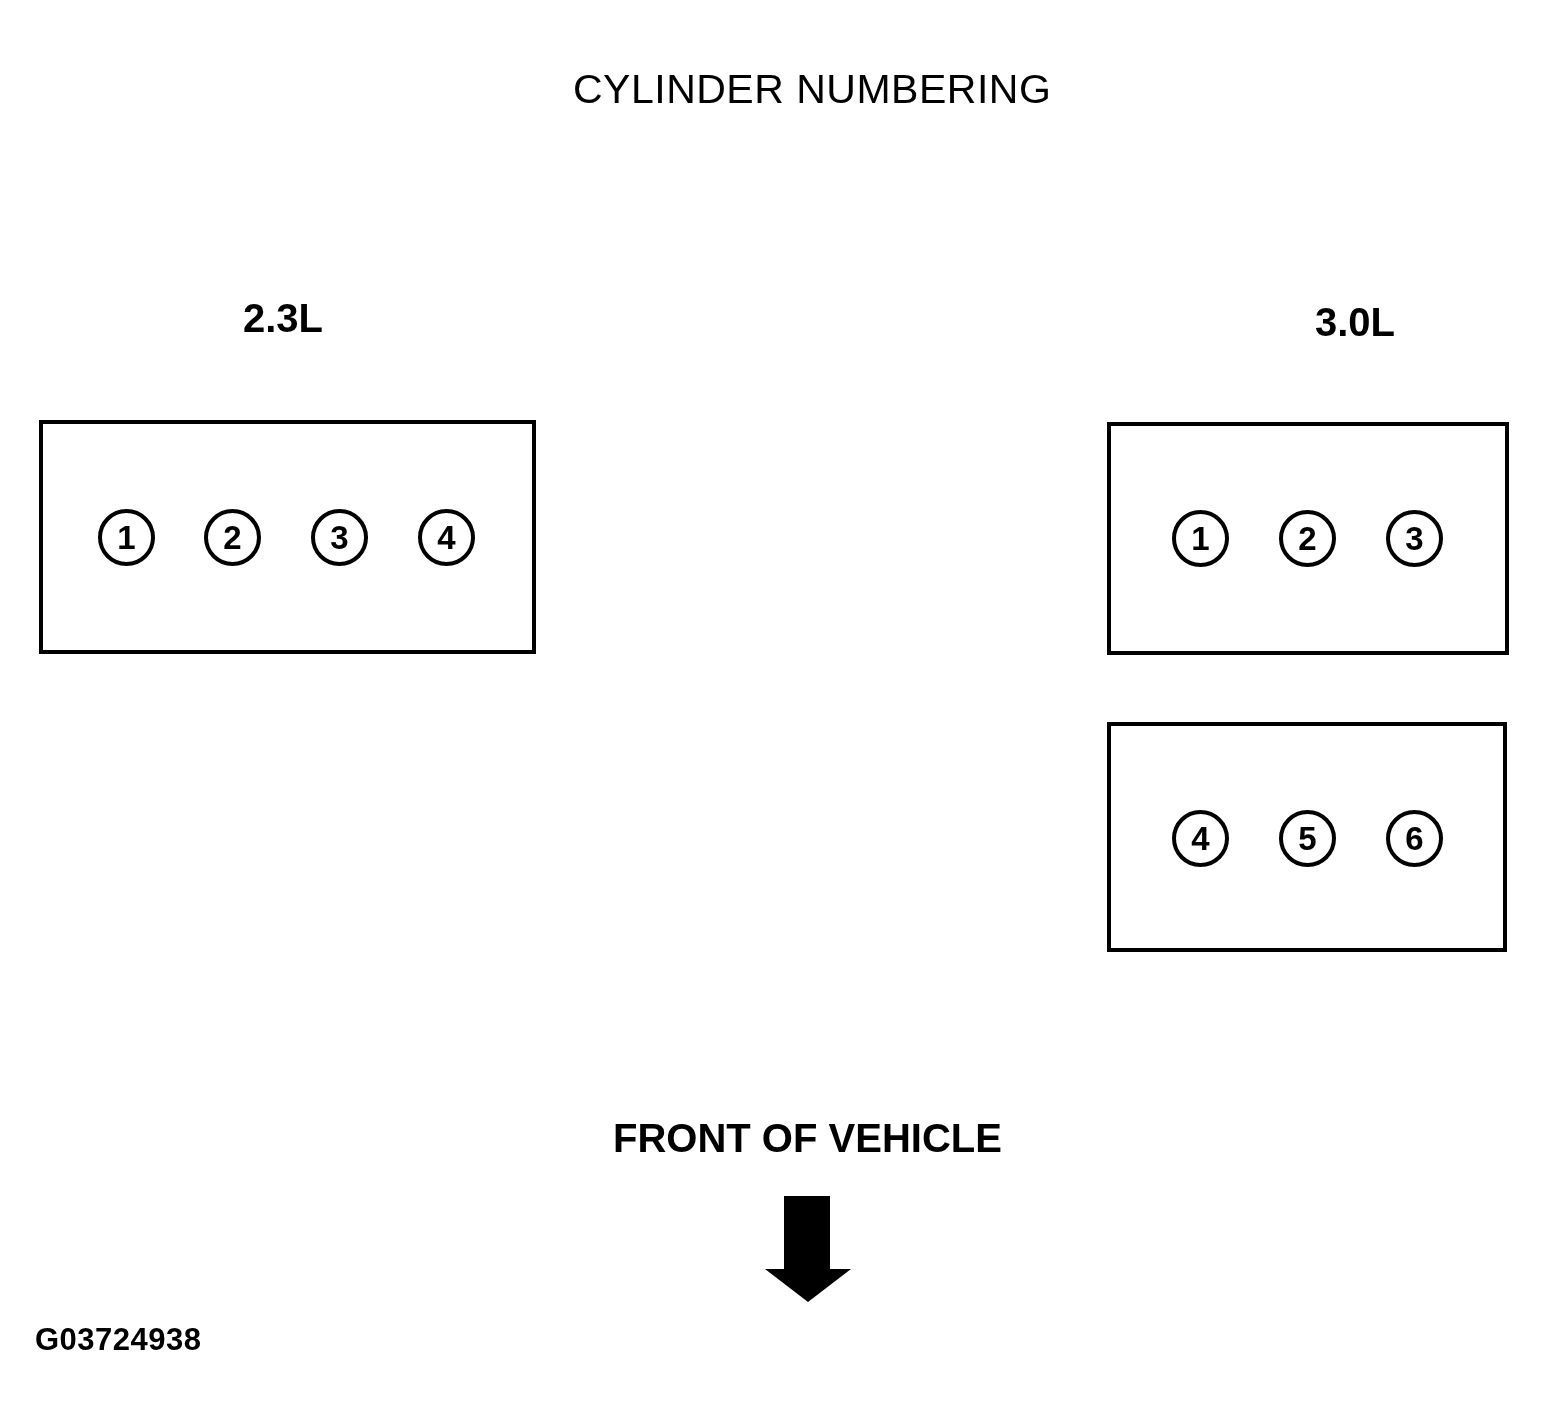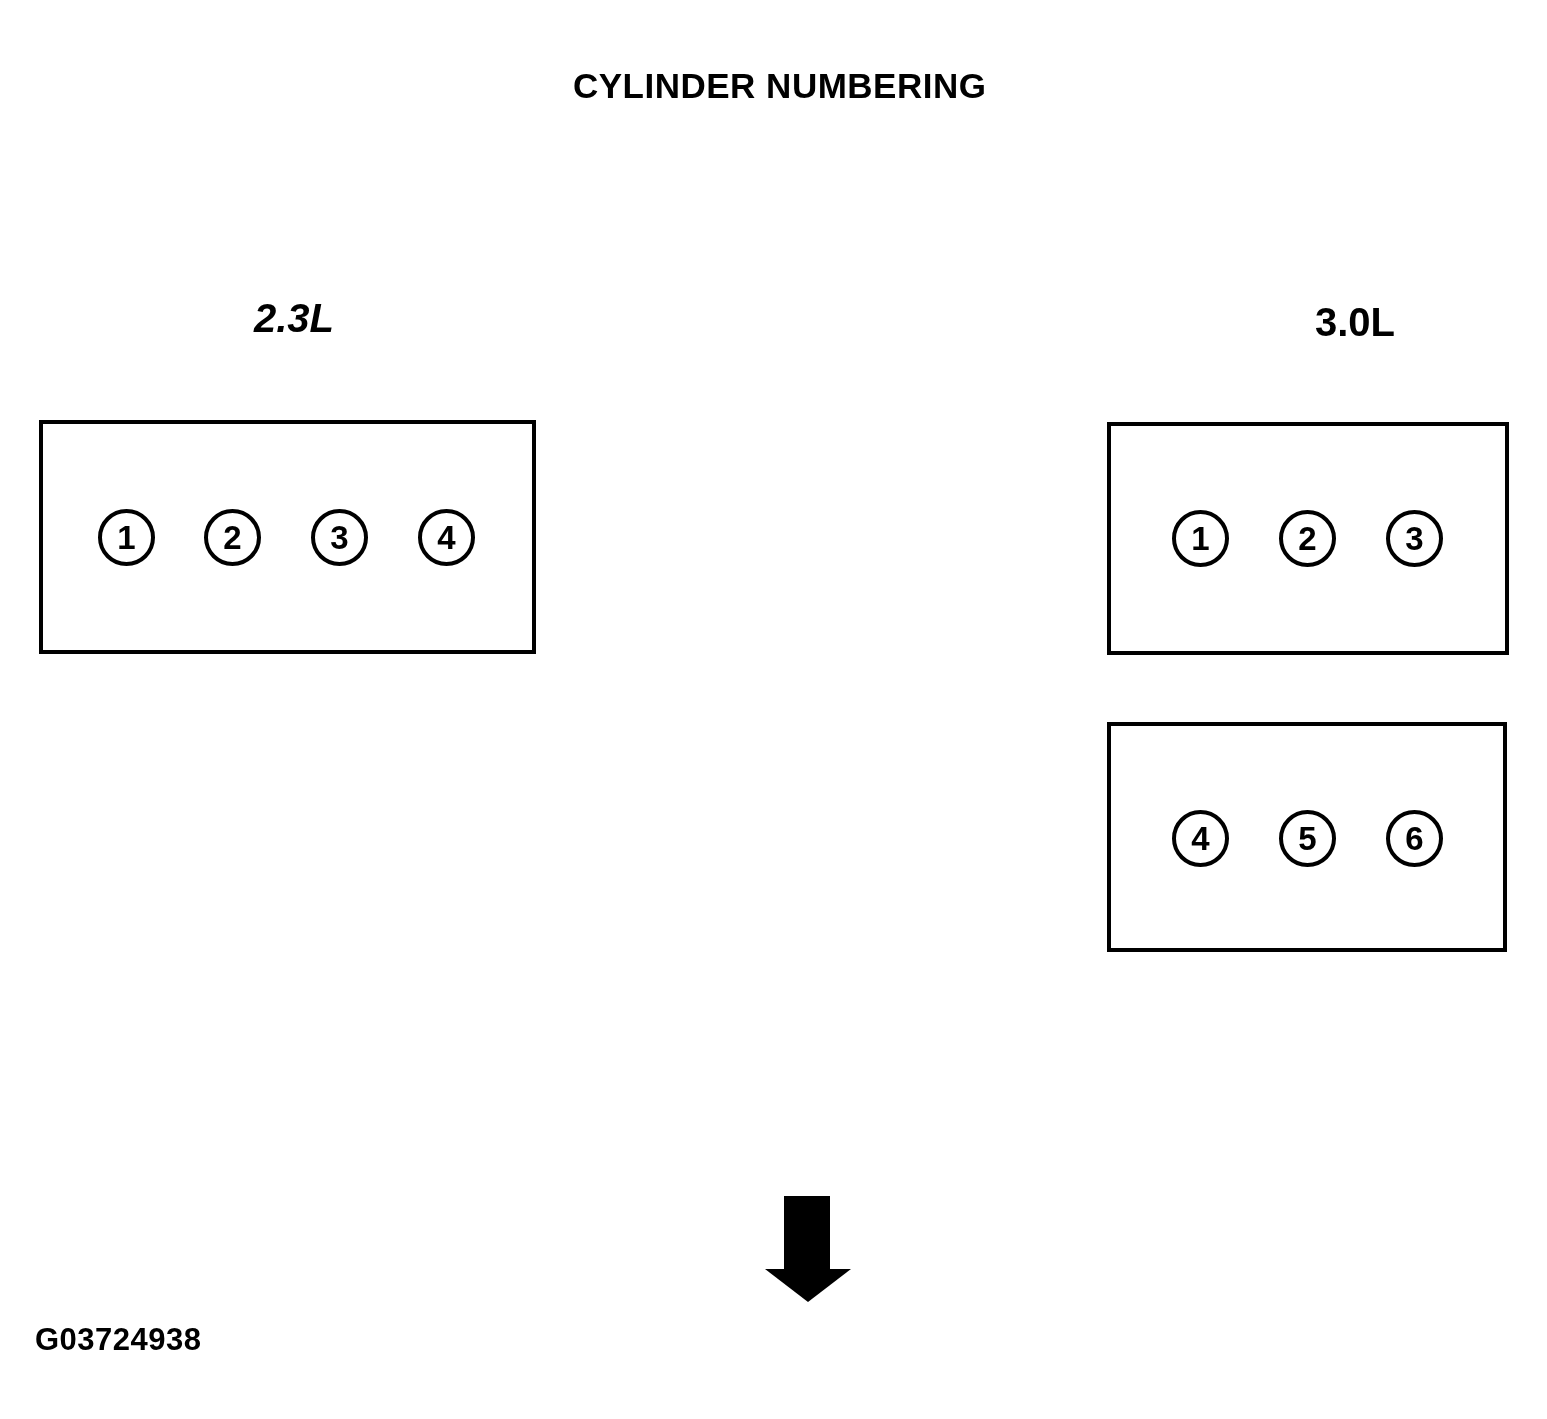--- a/index.html
+++ b/index.html
@@ -13,32 +13,32 @@
     height: 1419px;
     background: #ffffff;
     font-family: "Liberation Sans", sans-serif;
     color: #000000;
     overflow: hidden;
   }
   .abs { position: absolute; }
   .diagram-title {
     top: 66px;
     left: 573px;
-    font-size: 35px;
-    font-weight: 700;
+    font-size: 41px;
+    font-weight: 400;
     letter-spacing: 0.5px;
     white-space: nowrap;
     text-align: center;
   }
   .engine-label {
     font-size: 40px;
     font-weight: 700;
     white-space: nowrap;
   }
-  .label-23 { left: 254px; top: 296px; font-style: italic; }
+  .label-23 { left: 243px; top: 296px; }
   .label-30 { left: 1267px; top: 300px; margin-left: 48px; }
   .bank-box {
     box-sizing: border-box;
     border: 4px solid #000000;
     background: #ffffff;
   }
   .box-23       { left: 39px;   top: 420px; width: 497px; height: 234px; }
   .box-30-front { left: 1107px; top: 422px; width: 402px; height: 233px; }
   .box-30-rear  { left: 1107px; top: 722px; width: 400px; height: 230px; }
   .cyl {
@@ -119,20 +119,21 @@
   <div class="abs bank-box box-30-front"></div>
   <div class="abs cyl c30f-1">1</div>
   <div class="abs cyl c30f-2">2</div>
   <div class="abs cyl c30f-3">3</div>
 
   <div class="abs bank-box box-30-rear"></div>
   <div class="abs cyl c30r-4">4</div>
   <div class="abs cyl c30r-5">5</div>
   <div class="abs cyl c30r-6">6</div>
 
+  <div class="abs front-label">FRONT OF VEHICLE</div>
 
   <div>
     <div class="abs arrow-shaft"></div>
     <div class="abs arrow-head"></div>
   </div>
 
   <div class="abs figure-id">G03724938</div>
 
 </div>
 

